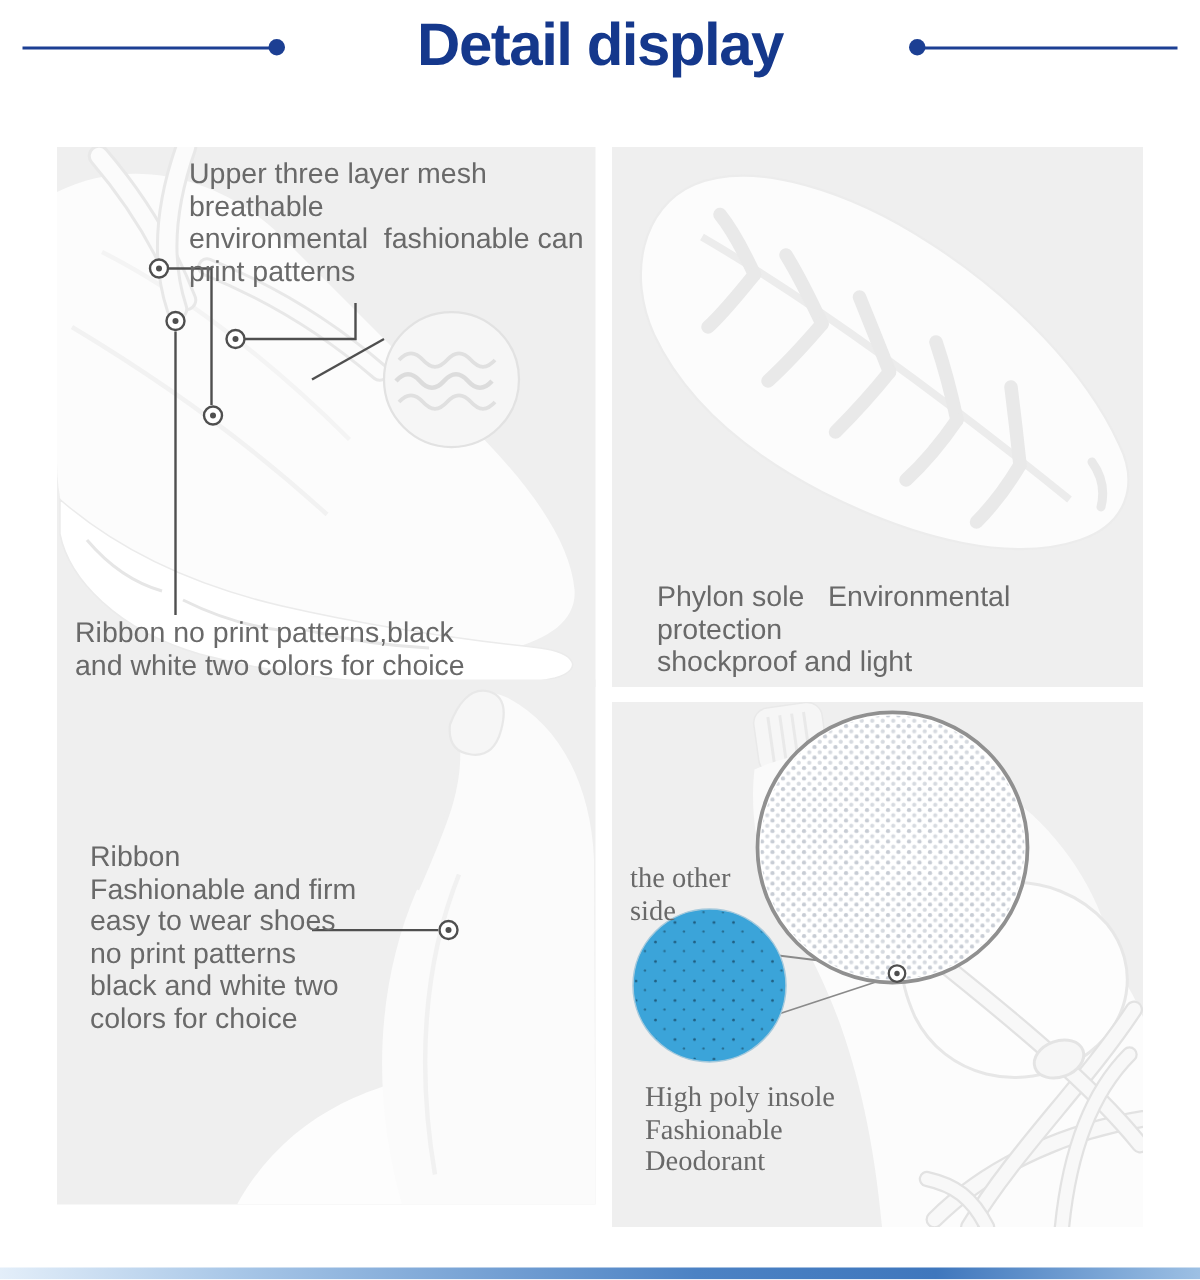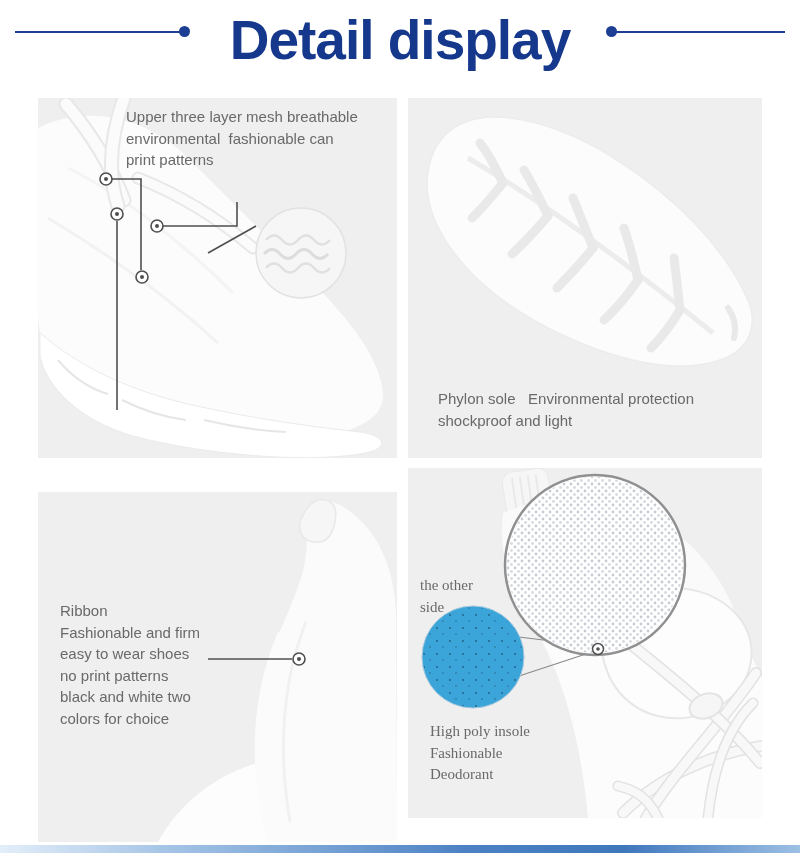--- a/index.html
+++ b/index.html
@@ -1,35 +1,35 @@
 <!DOCTYPE html>
 <html><head>
 <meta charset="utf-8">
 <style>
   html,body{margin:0;padding:0;background:#ffffff;}
   .page{position:relative;width:800px;height:853px;background:#ffffff;overflow:hidden;
         font-family:"Liberation Sans",sans-serif;}
   
   .title{position:absolute;top:8px;left:0;width:800px;text-align:center;
-         font-size:55px;font-weight:bold;color:#15388c;letter-spacing:-1px;}
+         font-size:40px;font-weight:bold;color:#15388c;letter-spacing:-1px;}
   .decor-line{position:absolute;top:31px;height:2px;background:#1c3f93;}
   .decor-line.left{left:15px;width:165px;}
   .decor-line.right{left:614px;width:171px;}
   .decor-dot{position:absolute;top:26px;width:11px;height:11px;border-radius:50%;background:#1c3f93;}
   .decor-dot.left{left:179px;}
   .decor-dot.right{left:606px;}
   
   .panel{position:absolute;background:#efefef;overflow:hidden;}
   .panel svg{position:absolute;left:0;top:0;}
   .panel-upper{left:38px;top:98px;width:359px;height:360px;}
   .panel-sole{left:408px;top:98px;width:354px;height:360px;}
-  .panel-heel{left:38px;top:492px;width:359px;height:350px;}
+  .panel-heel{left:38px;top:453px;width:359px;height:350px;}
   .panel-insole{left:408px;top:468px;width:354px;height:350px;font-family:Liberation Serif, serif;}
   
-  .note{position:absolute;color:#696969;font-size:15px;line-height:21.5px;
+  .note{position:absolute;color:#696969;font-size:19px;line-height:21.5px;
         white-space:pre-wrap;z-index:3;}
   .n-mesh{left:88px;top:8px;}
   .n-stitch{left:156px;top:74px;}
   .n-ribbon1{left:12px;top:314px;}
   .n-sole{left:30px;top:290px;}
   .n-ribbon2{left:22px;top:108px;}
   .n-side{left:12px;top:107px;}
   .n-insole{left:22px;top:253px;}
   
   .footer-bar{position:absolute;left:0;bottom:0;width:800px;height:8px;
@@ -100,20 +100,22 @@
         </g>
         <g>
           <circle cx="104" cy="179" r="6" fill="#ffffff" stroke="#4f4f4f" stroke-width="1.6"></circle>
             <circle cx="104" cy="179" r="2" fill="#4f4f4f"></circle>
         </g>
       </g>
     </svg>
     <div class="note n-mesh">Upper three layer mesh breathable
 environmental  fashionable can
 print patterns</div>
+    <div class="note n-ribbon1">Ribbon no print patterns,black
+and white two colors for choice</div>
   </div>
 
   <div class="panel panel-sole">
     <svg width="354" height="360" viewBox="0 0 354 360">
       <g>
         <path d="M55,25 C20,40 10,85 28,125 C50,172 92,205 140,230 C205,263 268,277 312,262 C342,252 352,226 338,198 C316,150 268,100 212,64 C160,30 95,8 55,25 Z" fill="#fcfcfc" stroke="#ececec" stroke-width="1.5"></path>
         <path d="M60,60 C120,95 200,150 305,235" stroke="#ececec" stroke-width="5" fill="none"></path>
         <g stroke="#e9e9e9" stroke-width="9" stroke-linecap="round" fill="none">
           <path d="M95,85 C88,70 80,55 72,45"></path>
           <path d="M95,85 C85,97 75,110 64,120"></path>

